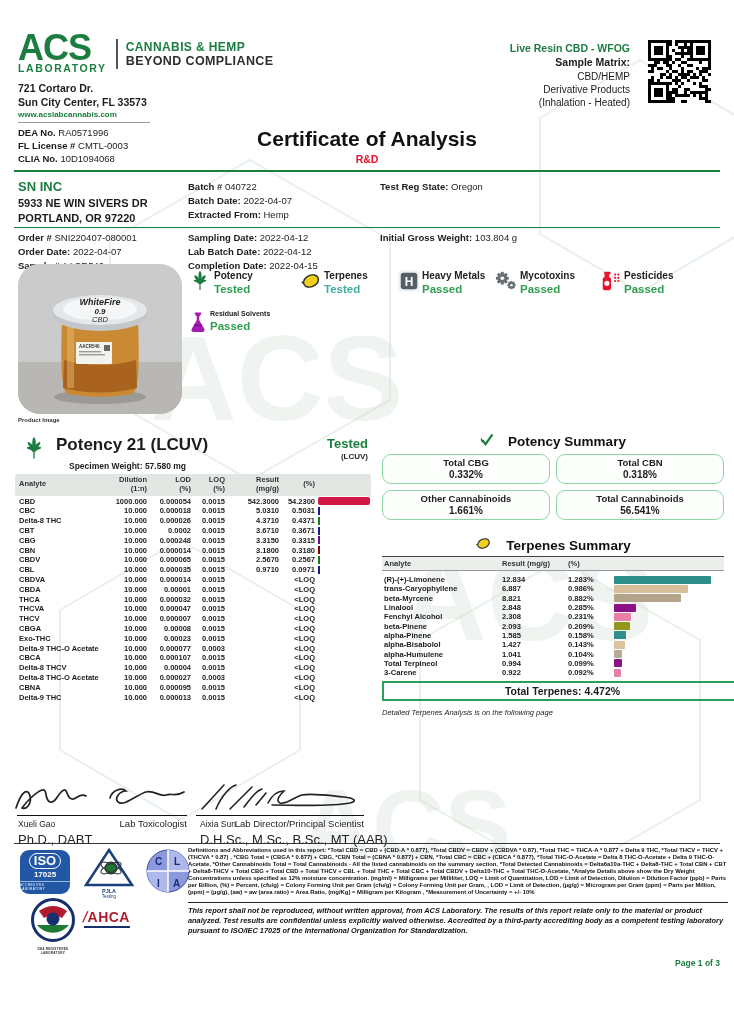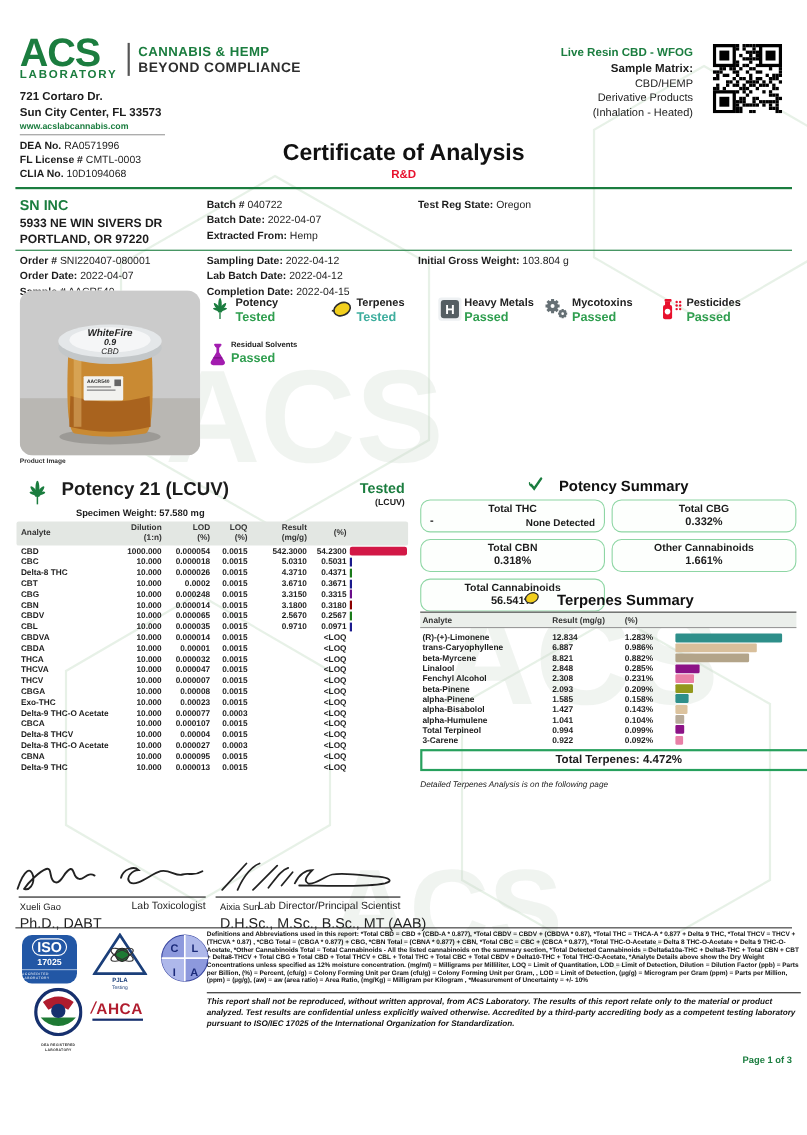--- a/index.html
+++ b/index.html
@@ -31,21 +31,21 @@
   .gline2{left:14px;width:706px;top:227px;border-top:1px solid #1b7d3f;}
 
   .client-name{left:18px;top:179px;color:#1b7d3f;font-weight:800;font-size:13px;}
   .client-a{font-weight:800;font-size:11px;}
   .ca1{left:18px;top:197px;} .ca2{left:18px;top:212px;}
   .kvcol{font-size:9.5px;line-height:1.45;}
   .batch-info{left:188px;top:180px;} .test-reg{left:380px;top:180px;}
   .order-l{left:18px;top:231px;} .order-m{left:188px;top:231px;} .order-r{left:380px;top:231px;}
 
   
-  .photo{left:18px;top:264px;width:164px;height:150px;border-radius:12px;overflow:hidden;background:#e5e5e5;}
+  .photo{left:18px;top:264px;width:164px;height:150px;border-radius:22px;overflow:hidden;background:#e5e5e5;}
   .photo-cap{left:18px;top:417px;font-size:6px;font-weight:700;color:#333;}
 
   
   .badge{position:absolute;display:flex;gap:2px;align-items:flex-start;justify-content:space-between;}
   .bname{font-size:10px;font-weight:800;color:#222;line-height:1.1;}
   .bstatus{font-size:11.5px;font-weight:800;margin-top:2px;}
   .b0{left:188px;top:270px}.b1{left:300px;top:270px}.b2{left:398px;top:270px}
   .b3{left:494px;top:270px}.b4{left:600px;top:270px}.b5{left:188px;top:310px}
   .b5 .bname{font-size:7px;}
 
@@ -716,27 +716,20 @@
   </div>
 
   <div class="abs z sec-title ps-title">
     <span id="checkicon"><svg viewBox="0 0 20 20" width="14" height="14">
           <path d="M4 11l4 5L17 3" stroke="#1b7d3f" stroke-width="3.2" fill="none" stroke-linecap="round"></path>
           <path d="M4.5 13c-2-1-3-3.2-2.5-5.5" stroke="#1b7d3f" stroke-width="1.5" fill="none"></path>
         </svg></span>
     <span>Potency Summary</span>
   </div>
   <div class="abs z ps-grid" id="psgrid">
-      <div class="psbox thc">
-        <div class="psl">Total THC</div>
-        <div class="row2">
-          <span class="pspre">-</span>
-          <span class="psv">None Detected</span>
-        </div>
-      </div>
       <div class="psbox">
         <div class="psl">Total CBG</div>
         <div class="psv">0.332%</div>
       </div>
       <div class="psbox">
         <div class="psl">Total CBN</div>
         <div class="psv">0.318%</div>
       </div>
       <div class="psbox">
         <div class="psl">Other Cannabinoids</div>

